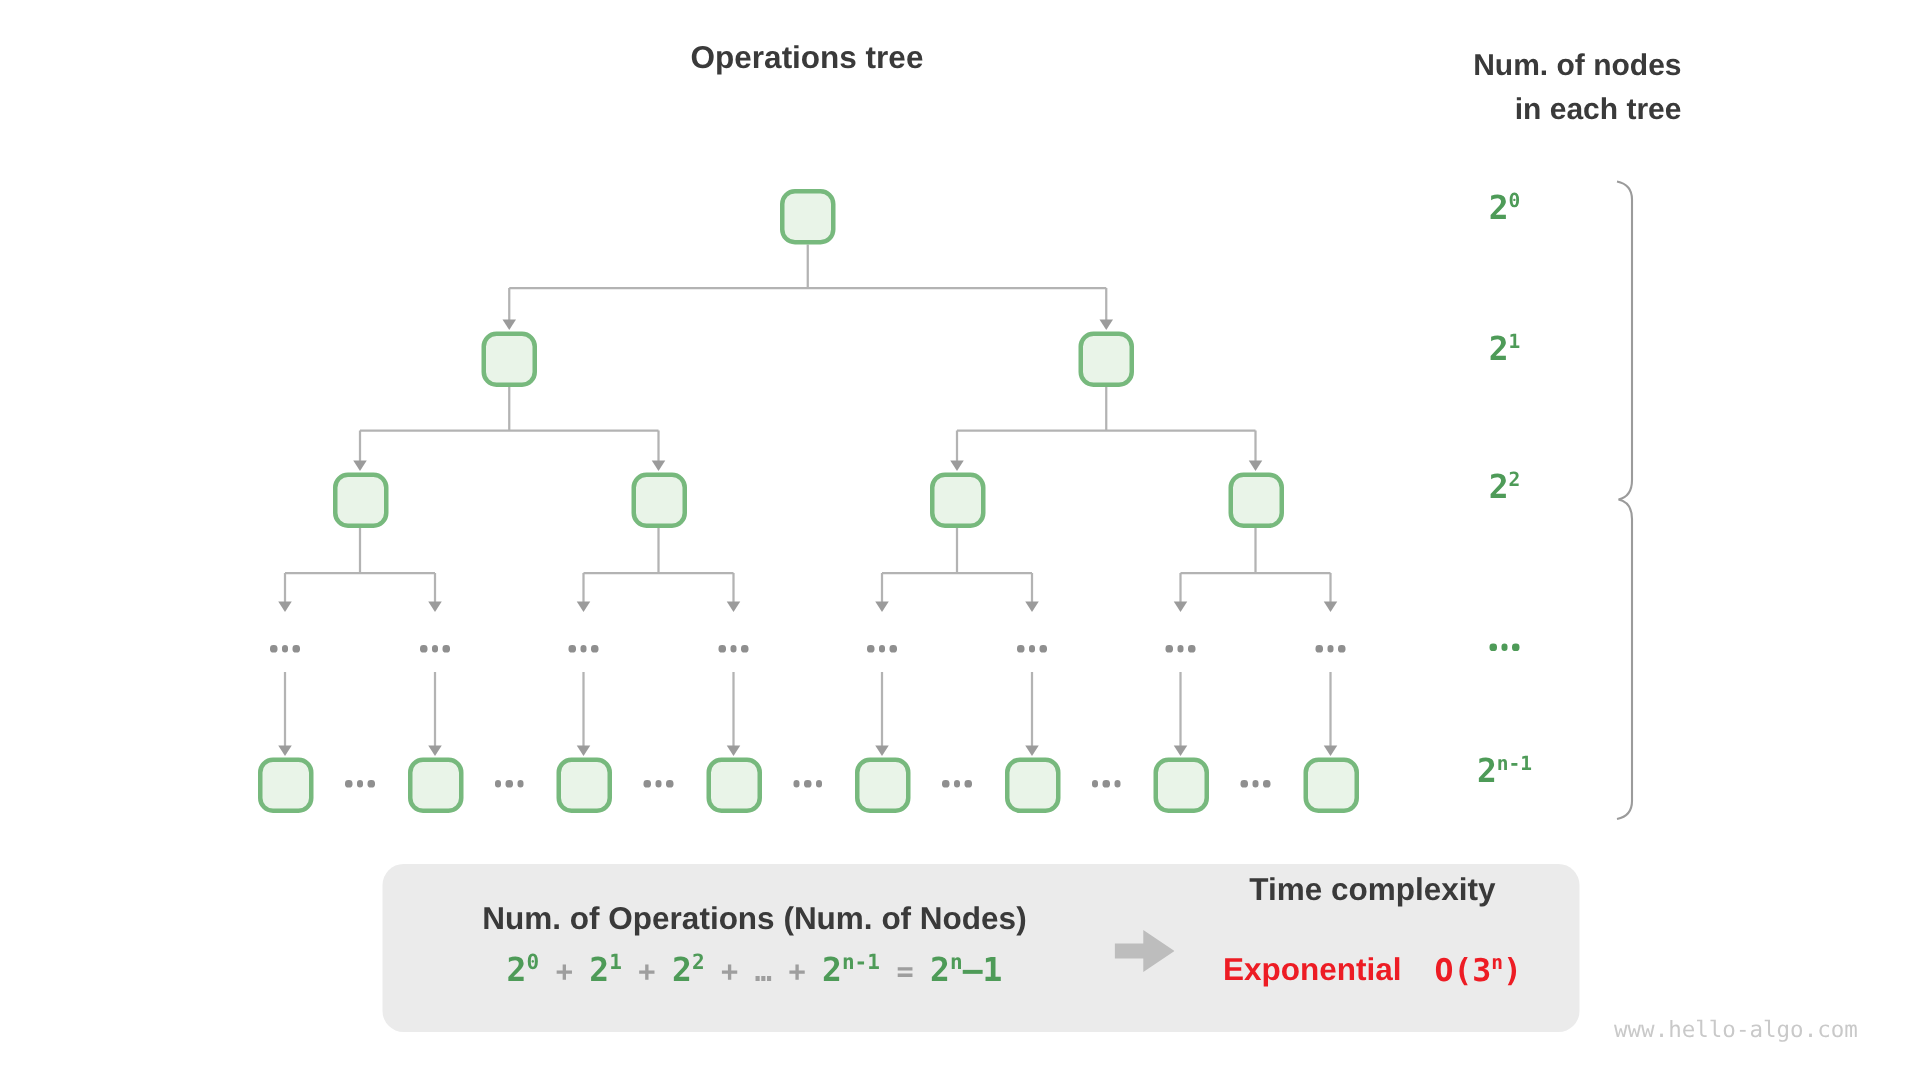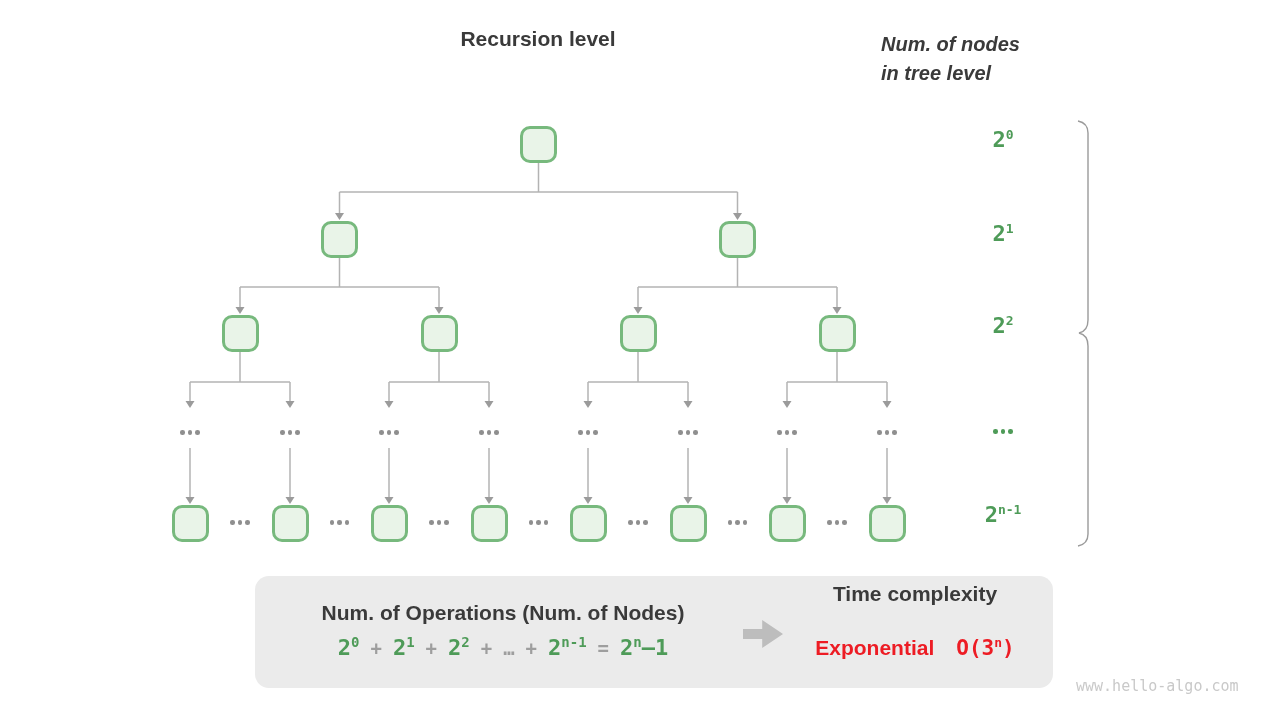--- a/index.html
+++ b/index.html
@@ -5,21 +5,21 @@
   html,body{margin:0;padding:0;background:#ffffff;}
   .canvas{
     position:relative;width:1280px;height:720px;background:#ffffff;overflow:hidden;
     font-family:"Liberation Sans",sans-serif;color:#3d3d3d;
   }
   .abs{position:absolute;}
   svg.layer{position:absolute;left:0;top:0;}
   
   .tree-title{left:288px;top:27px;width:500px;text-align:center;font-size:21px;font-weight:bold;color:#3a3a3a;}
   .tree-subtitle{left:288px;top:63px;width:500px;text-align:center;font-size:20px;font-weight:400;color:#333333;}
-  .right-header{left:881px;top:30px;width:240px;text-align:left;font-size:20px;font-weight:bold;color:#3a3a3a;line-height:29px;font-style:italic;}
+  .right-header{left:881px;top:30px;width:240px;text-align:right;font-size:20px;font-weight:bold;color:#3a3a3a;line-height:29px;}
   
   .node{
     position:absolute;width:31px;height:31px;border:3px solid #77b97d;background:#e9f4e8;border-radius:10px;
   }
   
   .dots{position:absolute;display:flex;gap:3px;align-items:center;justify-content:center;}
   .dots i{display:block;width:4.5px;height:4.5px;border-radius:50%;background:#8f8f8f;}
   .dots.green i{background:#4e9b58;}
   
   .lvl{position:absolute;left:943px;width:120px;text-align:center;
@@ -104,25 +104,25 @@
       <polygon points="583.5,497 592.5,497 588,504" fill="#9b9b9b"></polygon>
       <line x1="688" y1="448" x2="688" y2="498" stroke="#b3b3b3" stroke-width="1.5"></line>
       <polygon points="683.5,497 692.5,497 688,504" fill="#9b9b9b"></polygon>
       <line x1="787" y1="448" x2="787" y2="498" stroke="#b3b3b3" stroke-width="1.5"></line>
       <polygon points="782.5,497 791.5,497 787,504" fill="#9b9b9b"></polygon>
       <line x1="887" y1="448" x2="887" y2="498" stroke="#b3b3b3" stroke-width="1.5"></line>
       <polygon points="882.5,497 891.5,497 887,504" fill="#9b9b9b"></polygon>
       <path d="M1078,121 Q1088,123 1088,133 L1088,320 Q1088,331 1079,333 Q1088,335 1088,346 L1088,534 Q1088,544 1078,546" fill="none" stroke="#9b9b9b" stroke-width="1.4"></path>
     </svg>
 
-  <div class="abs tree-title">Recursion level</div>
+  <div class="abs tree-title">Operations tree</div>
 
   <div class="abs right-header">
     <div>Num. of nodes</div>
-    <div>in tree level</div>
+    <div>in each tree</div>
   </div>
 
   <div id="level-labels">
       <div class="lvl" style="top: 127px;"><span>2</span><sup>0</sup></div>
       <div class="lvl" style="top: 221px;"><span>2</span><sup>1</sup></div>
       <div class="lvl" style="top: 313px;"><span>2</span><sup>2</sup></div>
       <div class="lvl" style="top: 502px;"><span>2</span><sup>n-1</sup></div>
     </div>
 
   <div class="abs brace-label">

